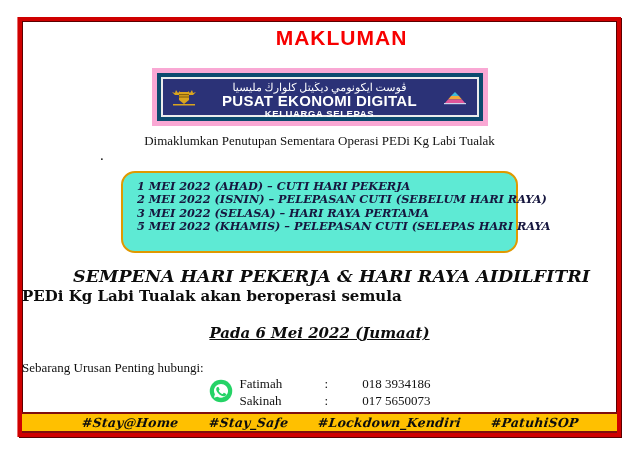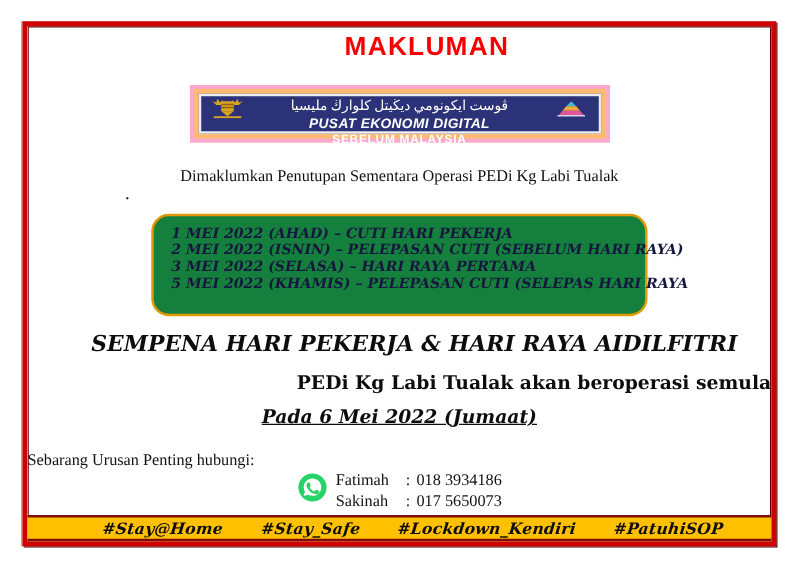--- a/index.html
+++ b/index.html
@@ -16,33 +16,33 @@
 
   .title {
     position: absolute; top: 5px; left: 0; right: 0; text-align: center;
     font-family: "Liberation Sans", sans-serif; font-weight: 800;
     font-size: 21px; letter-spacing: 1px; color: #f70000; margin-left: 44px;
   }
 
   
   .banner-outer {
     position: absolute; top: 47px; left: 0; right: 0; margin: auto;
-    width: 336px; height: 46px;
-    background: #fdba74; border: 3px solid #f9a8d4; padding: 4px;
+    width: 336px; height: 58px;
+    background: #0c4a6e; border: 5px solid #f9a8d4; padding: 4px;
   }
   .banner-inner {
     width: 100%; height: 100%;
     background: #2b3277; border: 2px solid #ececec;
     position: relative; color: #ffffff; text-align: center;
     padding-top: 2px;
   }
   .banner-jawi { font-size: 11px; line-height: 13px; direction: rtl; }
   .banner-line1 {
     font-family: "Liberation Sans", sans-serif; font-weight: 700;
-    font-size: 11px; line-height: 14px; letter-spacing: .3px; font-style: italic;
+    font-size: 15px; line-height: 14px; letter-spacing: .3px;
   }
   .banner-line2 {
     font-family: "Liberation Sans", sans-serif; font-weight: 700;
     font-size: 9.5px; line-height: 11px; letter-spacing: .6px;
   }
   .crest { position: absolute; left: 8px; bottom: 5px; }
   .tri-logo { position: absolute; right: 10px; bottom: 6px; }
 
   .intro {
     position: absolute; top: 112px; left: 0; right: 0; text-align: center;
@@ -50,55 +50,55 @@
   }
   .stray-period {
     position: absolute; top: 126px; left: 78px;
     font-size: 15px; color: #111111;
   }
 
   
   .schedule-box {
     position: absolute; top: 150px; left: 0; right: 0; margin: auto;
     width: 397px; height: 82px;
-    background: #15803d; border: 2px solid #e09900; border-radius: 14px;
+    background: #5eead4; border: 2px solid #e09900; border-radius: 14px;
     padding: 7px 0 0 14px;
   }
   .schedule-line {
     font-family: "DejaVu Serif", serif; font-style: italic; font-weight: bold;
     font-size: 11.3px; line-height: 13.4px; color: #16163e;
     white-space: nowrap;
   }
 
   .occasion {
     position: absolute; top: 245px; left: 0; right: 0; text-align: center;
     font-family: "DejaVu Serif", serif; font-style: italic; font-weight: bold;
     font-size: 17.5px; color: #0d0d0d; padding-left: 24px;
   }
   .reopen {
-    position: absolute; top: 276px; left: 0; right: 0; text-align: right;
+    position: absolute; top: 266px; left: 0; right: 0; text-align: left;
     font-family: "DejaVu Serif", serif; font-weight: bold;
     font-size: 15px; color: #0d0d0d;
   }
   .reopen-date {
     position: absolute; top: 303px; left: 0; right: 0; text-align: center;
     font-family: "DejaVu Serif", serif; font-style: italic; font-weight: bold;
     font-size: 15px; color: #0d0d0d; text-decoration: underline;
   }
 
   .contact-heading {
     position: absolute; top: 339px; left: 0; right: 0; text-align: left;
     font-size: 13px; color: #111111;
   }
   .contact-block {
     position: absolute; top: 355px; left: 0; right: 0;
     display: flex; justify-content: center; align-items: center; gap: 7px;
   }
   .contact-lines { font-size: 13px; color: #111111; }
-  .contact-row { display: flex; line-height: 16.5px; }
+  .contact-row { display: flex; line-height: 16.5px; gap: 29px; }
   .contact-name { width: 56px; display: inline-block; }
   .contact-sep { margin-right: 5px; }
 
   
   .footer-bar {
     position: absolute; left: 0; right: 0; bottom: 0; height: 21px;
     background: #ffc000;
     border-top: 2px solid #7f0d0d; border-bottom: 2px solid #7f0d0d;
     display: flex; align-items: center; justify-content: space-between;
     padding: 0 38px 0 60px;
@@ -124,21 +124,21 @@
           <polygon points="22,6 25,3 22,4 21,1 19,4 17,2 17,6" fill="#d9a41f"></polygon>
           <rect x="8" y="3" width="10" height="8" fill="#d9a41f"></rect>
           <rect x="8" y="5" width="10" height="1.2" fill="#8a6410"></rect>
           <rect x="8" y="7.4" width="10" height="1.2" fill="#8a6410"></rect>
           <path d="M8 11 L13 15 L18 11 Z" fill="#d9a41f"></path>
           <rect x="2" y="15" width="22" height="1.5" fill="#d9a41f"></rect>
         </svg>
       </span>
       <div class="banner-jawi">ڤوست ايكونومي ديڬيتل كلوارڬ مليسيا</div>
       <div class="banner-line1">PUSAT EKONOMI DIGITAL</div>
-      <div class="banner-line2">SEBELUM MALAYSIA</div>
+      <div class="banner-line2">KELUARGA SELEPAS</div>
       <span class="tri-logo">
         <svg width="24" height="13" viewBox="0 0 24 13">
           <polygon points="12,0 16,4 8,4" fill="#3fb9d8"></polygon>
           <polygon points="8,4 16,4 19,7.5 5,7.5" fill="#f2a93b"></polygon>
           <polygon points="5,7.5 19,7.5 22,11 2,11" fill="#e0559a"></polygon>
           <rect x="1" y="11" width="22" height="1.2" fill="#cfd4ee"></rect>
         </svg>
       </span>
     </div>
   </div>

